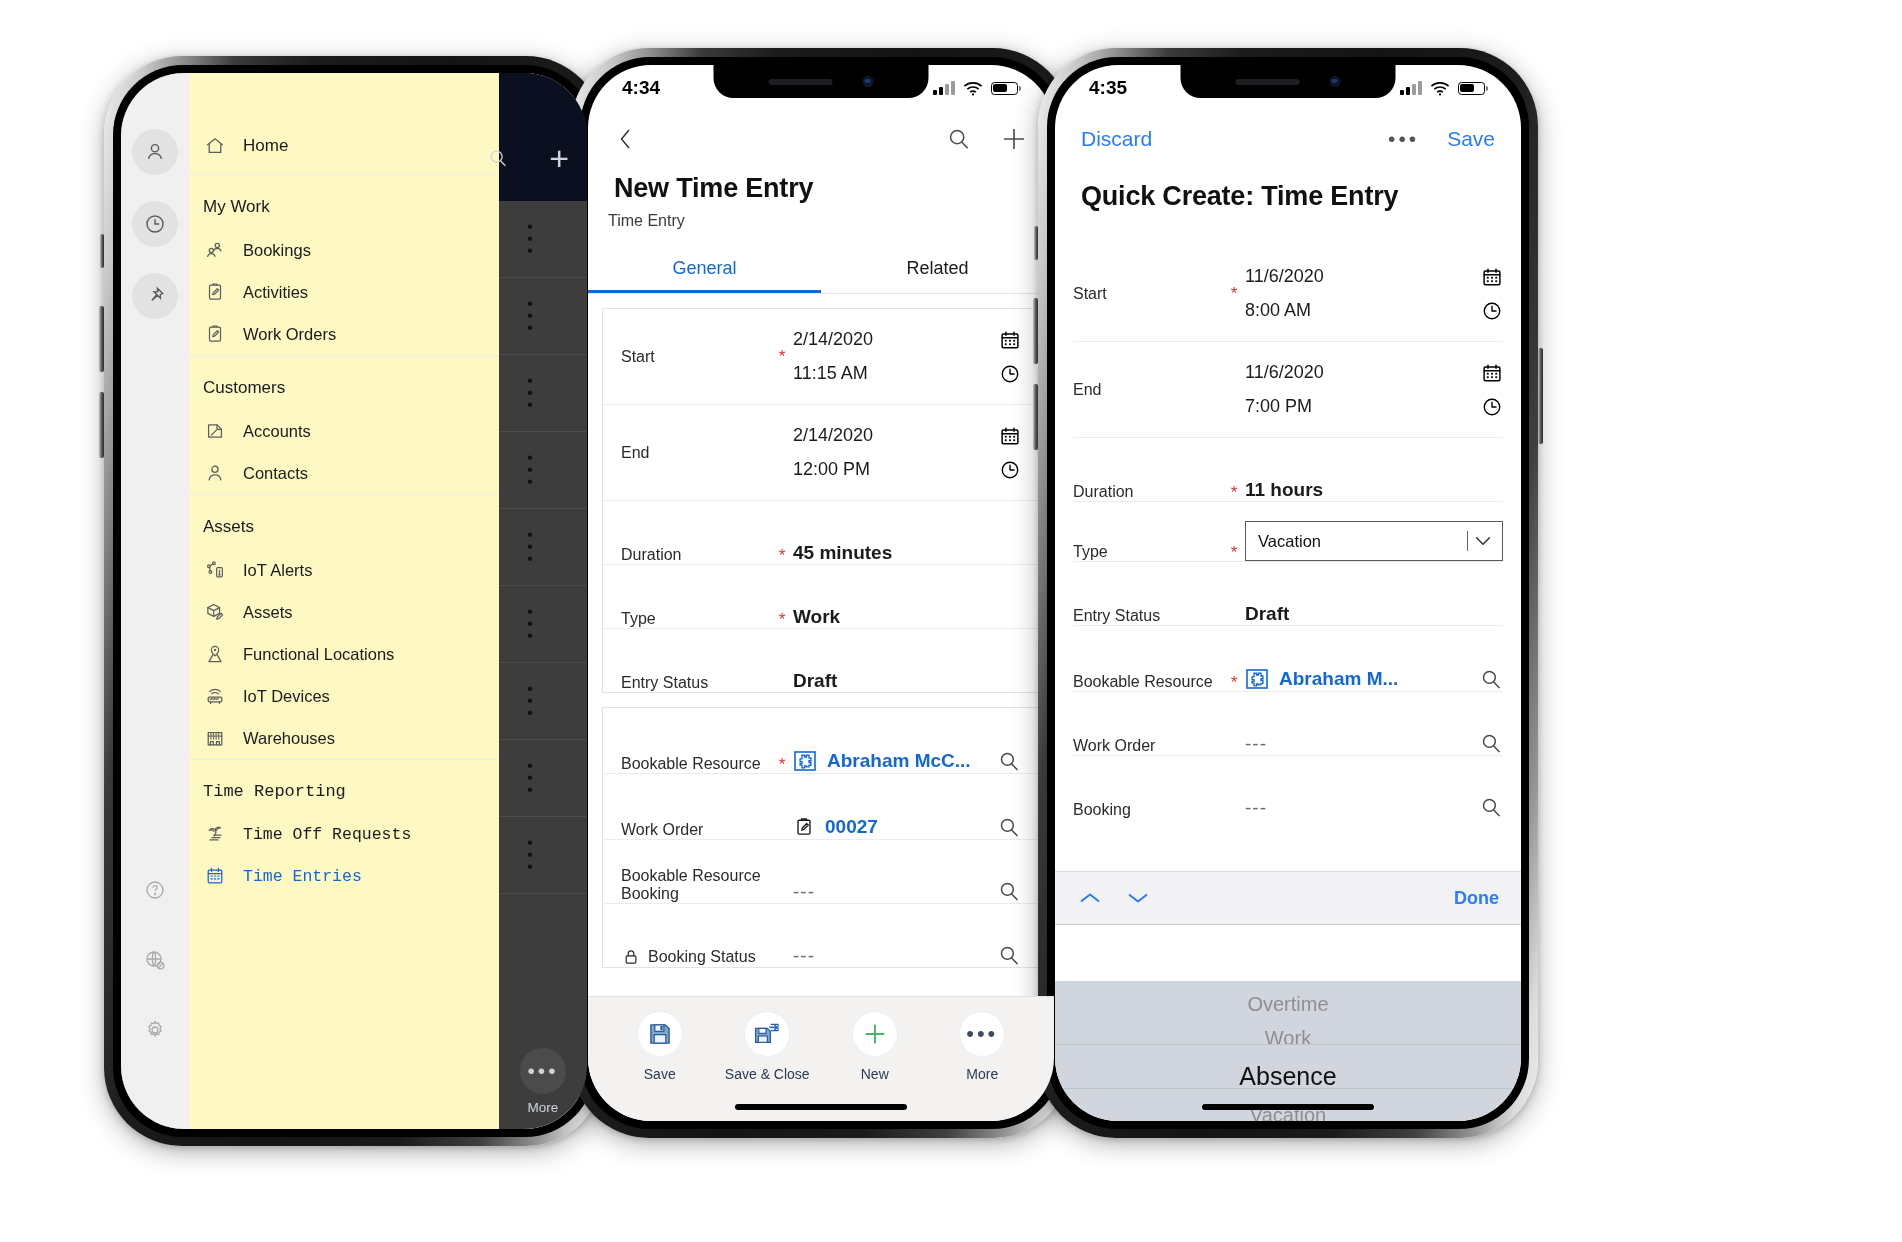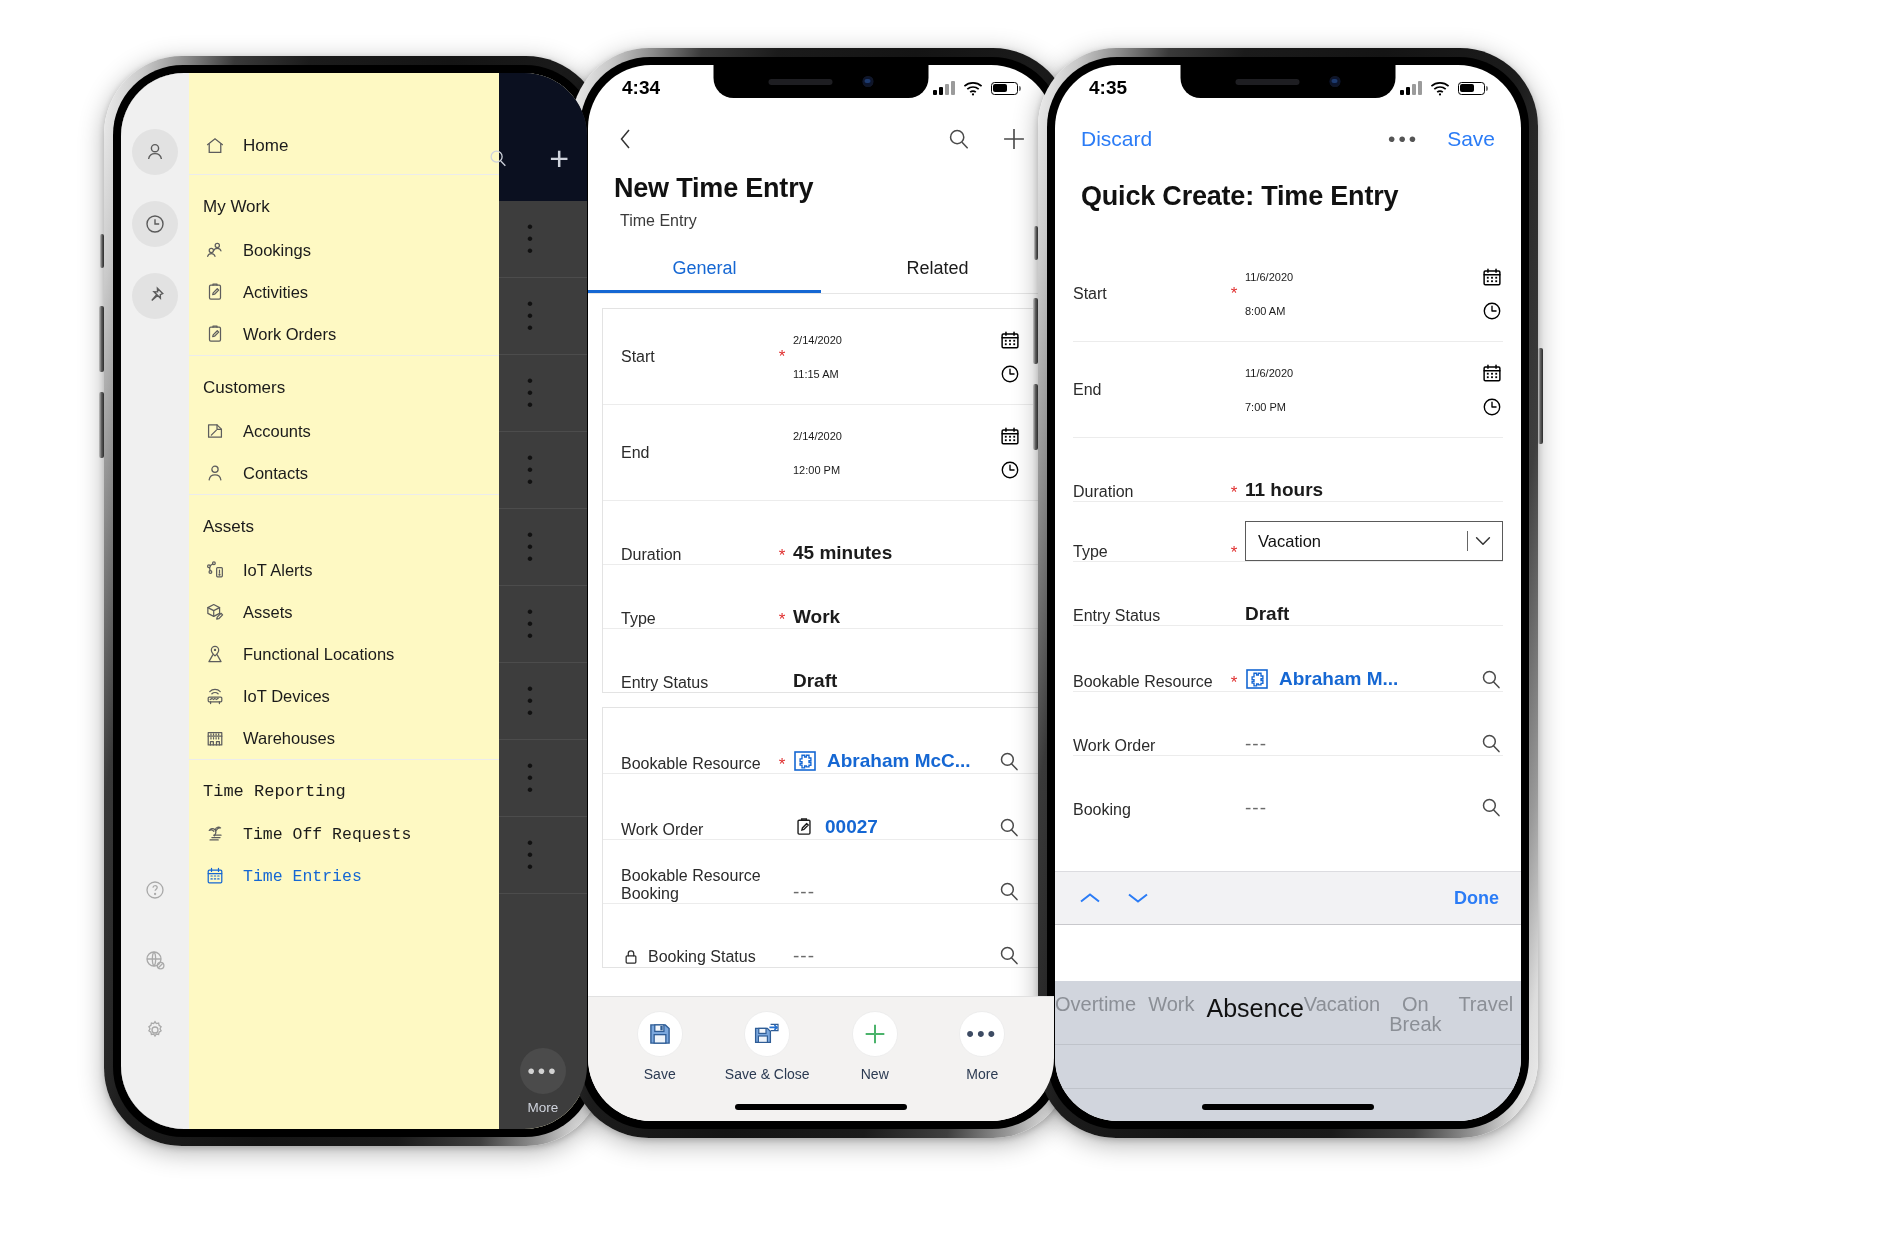--- a/index.html
+++ b/index.html
@@ -117,58 +117,58 @@
       display:flex; flex-direction:column; align-items:center; justify-content:center; color:#cfd3dc;}
   .p1-dark-more .circle { width: 46px; height:46px; border-radius:50%; background:#4b4b4b;
       display:flex; align-items:center; justify-content:center; font-size: 21px; letter-spacing:3px; color:#d2d2d2;}
   .p1-dark-more .lbl { font-size: 13.5px; margin-top: 6px; }
 
   
   .appbar { display: flex; align-items: center; justify-content: space-between;
             height: 56px; padding: 0 26px; margin-top: 46px; }
   .appbar-actions { display:flex; align-items:center; gap: 28px; }
   .page-title { font-size: 27px; font-weight: bold; color: #111; padding: 6px 26px 0; letter-spacing: -.2px;}
-  .page-sub { font-size: 16px; color: #3a3a3a; padding: 8px 32px 0; }
+  .page-sub { font-size: 16px; color: #3a3a3a; padding: 8px 20px 0; }
 
   .tabs { display: flex; margin-top: 16px; border-bottom: 1px solid #e6e6e6; }
   .tab { flex: 1 1 50%; text-align: center; padding: 12px 0 14px; font-size: 18px; color: #1b1b1b; }
   .tab.sel { color: #1567d3; box-shadow: inset 0 -3px 0 0 #1567d3; }
 
   .card { background: #fff; border: 1px solid #e3e3e3; margin: 14px 14px 0; }
   .frow { display: flex; align-items: flex-end; min-height: 60px; padding: 0 18px; border-bottom: 1px solid #ececec; }
   .frow:last-child { border-bottom: none; }
   .flabel { font-size: 16px; color: #2b2b2b; flex: 0 0 150px; display:flex; align-items:center; gap:7px;}
   .req { color: #e03030; font-size: 17px; flex: 0 0 22px; text-align: center; line-height: 1;}
   .fval { flex: 1 1 auto; font-size: 19px; color: #1b1b1b; margin-top: 41px; }
   .fval.bold { font-weight: bold; }
   .fval.link { color: #1567d3; font-weight: bold; display:flex; align-items:center; gap:10px; }
   .fval.muted { color: #6b6b6b; letter-spacing: 1px; }
   .fright { flex: 0 0 34px; display:flex; align-items:center; justify-content:flex-end; color:#4a4a4a;}
   .dtrow { display:flex; align-items:center; min-height: 96px; padding: 0 18px; border-bottom: 1px solid #ececec; }
   .dtstack { flex: 1 1 auto; }
   .dtline { display:flex; align-items:center; justify-content:space-between; padding: 6px 0; }
-  .dtline .t { font-size: 11px; color: #1b1b1b; }
+  .dtline .t { font-size: 18px; color: #1b1b1b; }
 
   
   .cmdbar { position: absolute; left: 0; right: 0; bottom: 0; height: 125px;
             background: #f3f2f1; border-top: 1px solid #e1e1e1;
             display:flex; align-items:flex-start; justify-content: space-around; padding: 14px 18px 0; z-index: 40;}
   .cmd { display:flex; flex-direction:column; align-items:center; width: 92px; }
   .cmd .bubble { width: 46px; height: 46px; border-radius: 50%; background: #fff;
                  border: 1px solid #ededed; display:flex; align-items:center; justify-content:center; }
   .cmd .lbl { margin-top: 9px; font-size: 14px; color: #2b3a52; }
 
   
   .pickbar { position:absolute; left:0; right:0; bottom: 196px; height: 54px; background:#f2f2f4;
              border-top:1px solid #dcdce0; border-bottom:1px solid #c8c8cc;
              display:flex; align-items:center; justify-content:space-between; padding: 0 22px; z-index:40;}
   .pickbar .navs { display:flex; gap: 22px; color:#2b7cf6; }
   .pickbar .done { color:#2b7cf6; font-size: 18px; font-weight: bold; }
   .picker { position:absolute; left:0; right:0; bottom:0; height: 140px; background:#d1d5dd; z-index:39;
-            display:flex; flex-direction:row; align-items:flex-start; justify-content:flex-start; padding-top: 6px; overflow:hidden;}
+            display:flex; flex-direction:column; align-items:flex-end; justify-content:flex-start; padding-top: 6px; overflow:hidden;}
   .pick-opt { width:100%; text-align:center; color:#8b8f96; font-size: 20px; line-height: 1; padding: 7px 0; }
   .pick-opt.sel { color:#111; font-size: 25px; font-weight: 500; padding: 9px 0; }
   .pick-band { position:absolute; left:0; right:0; top:63px; height:45px; border-top:1px solid #bfc3ca; border-bottom:1px solid #bfc3ca; }
 
   .select-box { display:flex; align-items:center; justify-content:space-between;
                 border:1px solid #5a5a5a; height: 40px; padding: 0 8px 0 12px; flex:1 1 auto; }
   .select-box .sv { font-size: 16.5px; color:#111; }
   .select-box .car { display:flex; align-items:center; gap:4px; color:#333; }
   .caret-bar { width:1px; height:20px; background:#666; display:block; }
 

